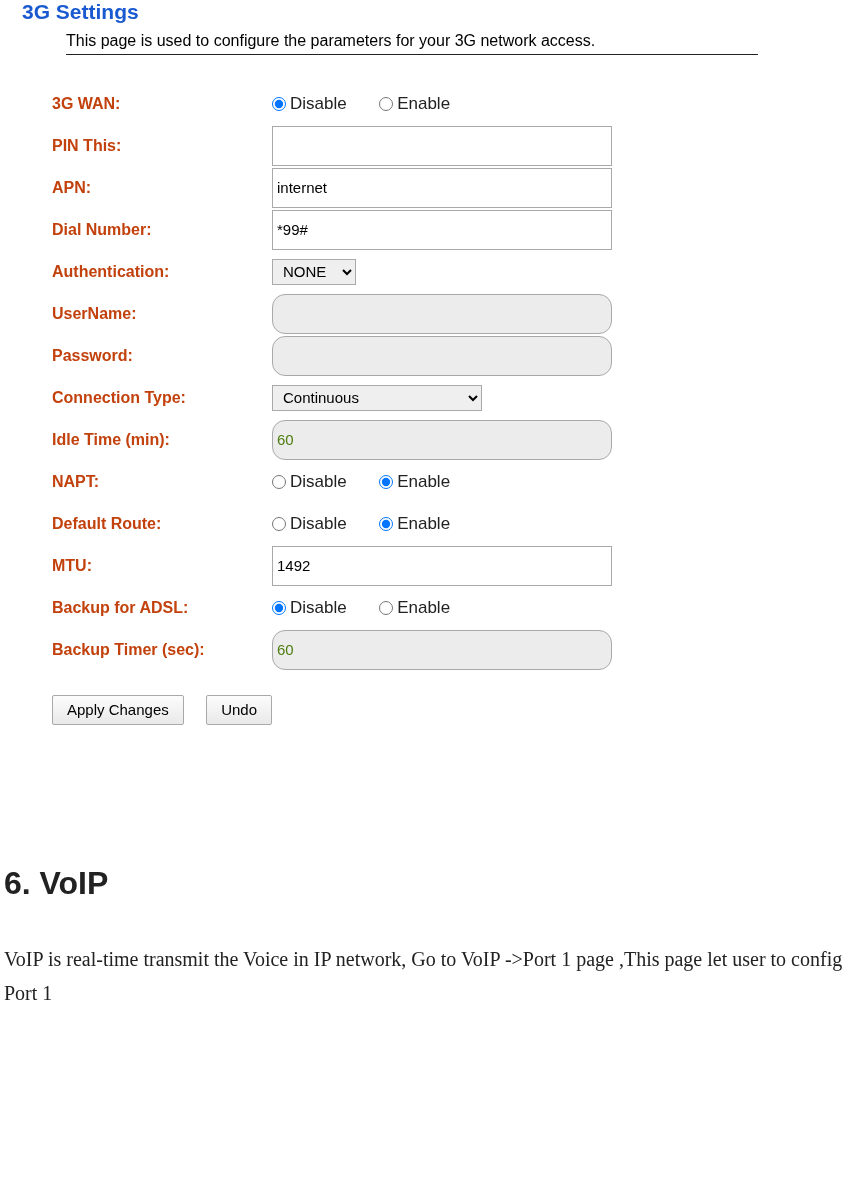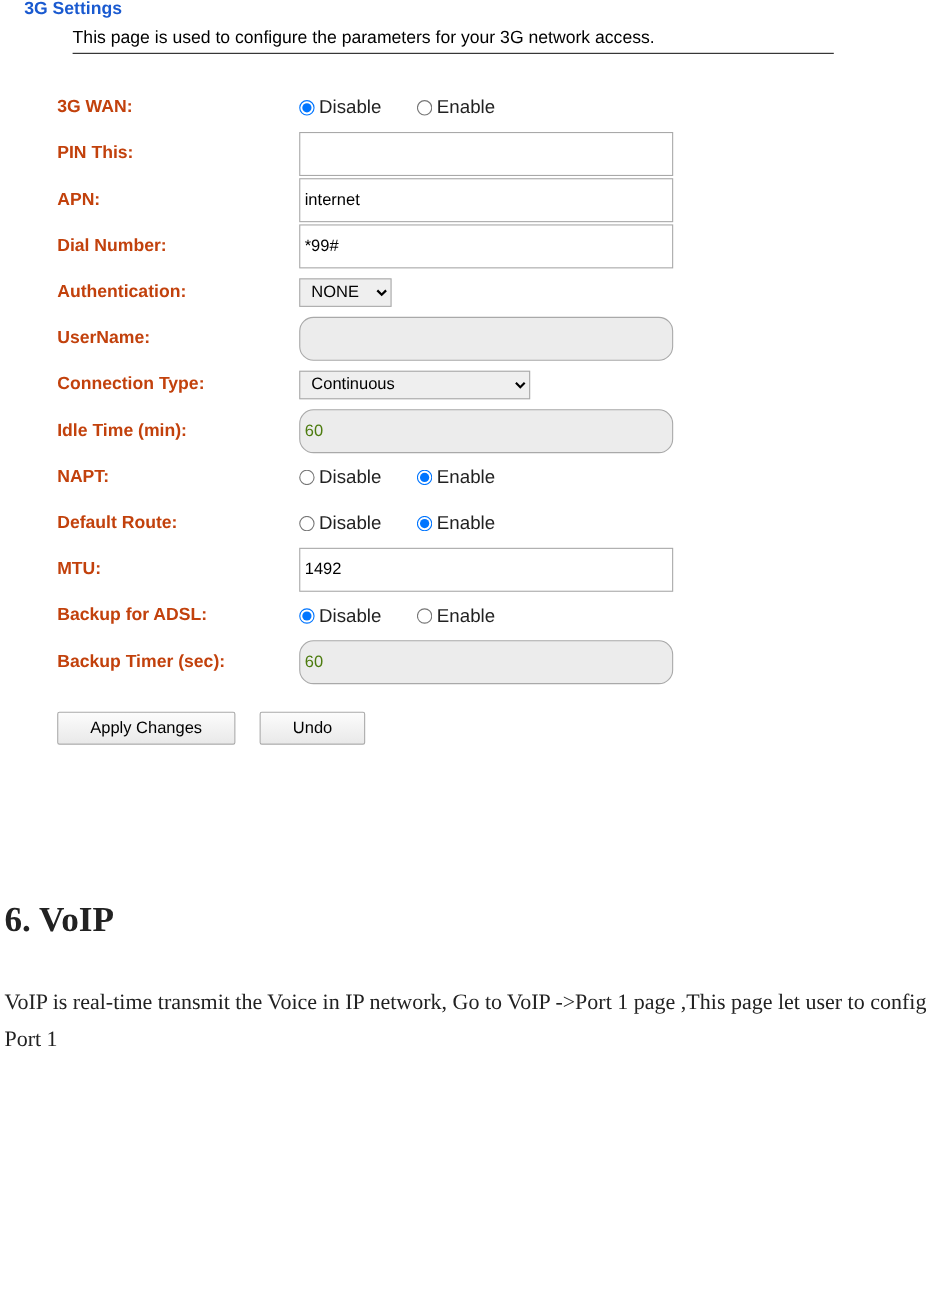--- a/index.html
+++ b/index.html
@@ -16,21 +16,21 @@
     position: relative;
     box-sizing: border-box;
     padding: 0;
   }
   .form-box {
     margin-left: 18px;
     width: 740px;
   }
   .panel-title {
     color: #1a5ad0;
-    font-size: 16px;
+    font-size: 21px;
     font-weight: 600;
     margin: 0 0 4px 4px;
     font-family: Arial, Helvetica, sans-serif;
   }
   .panel-desc {
     font-size: 16px;
     color: #000000;
     margin: 0 0 10px 48px;
     padding-right: 30px;
     border-bottom: 1px solid #222;
@@ -94,26 +94,26 @@
   .btn-row {
     margin-left: 34px;
     margin-top: 24px;
   }
   button.form-btn {
     height:30px;
     font-size:15px;
     border:1px solid #a9a9a9;
     background: linear-gradient(#fcfcfc,#e9e9e9);
     border-radius:2px;
-    padding:0 29px;
+    padding:0 14px;
     cursor:pointer;
     margin-right:18px;
   }
   .doc-heading {
-    font-family: Liberation Serif, serif;
+    font-family: Liberation Sans, sans-serif;
     font-weight:700;
     font-size:32px;
     margin: 140px 0 40px 4px;
   }
   .sub-heading {
     font-family: Arial, Helvetica, sans-serif;
     font-weight:700;
     font-size:24px;
     margin: 0 0 36px 4px;
   }
@@ -168,20 +168,24 @@
             <option>NONE</option>
           </select>
         </td>
       </tr>
 
       <tr>
         <td class="label-cell">UserName:</td>
         <td class="value-cell"><input class="text-input wide disabled" disabled="" value="" style=""></td>
       </tr>
 
+      <tr>
+        <td class="label-cell">Password:</td>
+        <td class="value-cell"><input class="text-input wide disabled" disabled="" value="" style=""></td>
+      </tr>
 
       <tr>
         <td class="label-cell">Connection Type:</td>
         <td class="value-cell">
           <select class="select-input select-medium">
             <option>Continuous</option>
           </select>
         </td>
       </tr>
 

